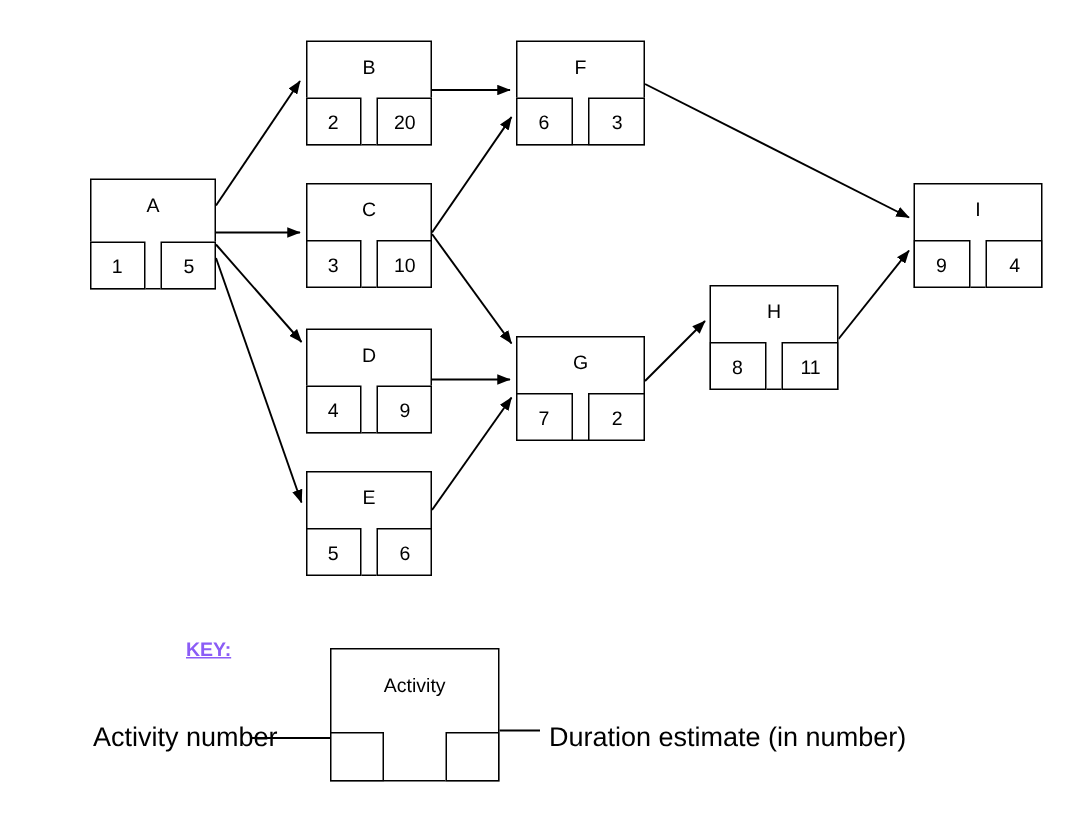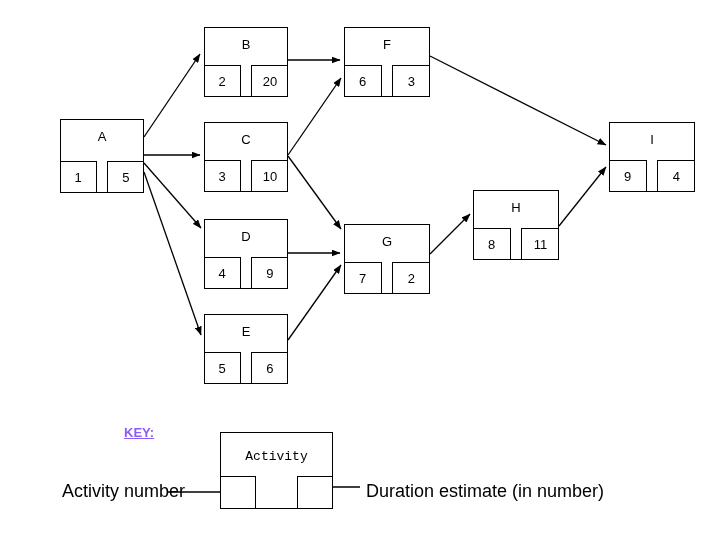--- a/index.html
+++ b/index.html
@@ -159,20 +159,20 @@
       </div>
     </div>
 
   <div class="key-title" style="left:124px; top:425px;">KEY:</div>
 
   <div class="key-text" style="left:62px; top:481px;">Activity number</div>
 
   <div class="key-text" style="left:366px; top:481px;">Duration estimate (in number)</div>
 
   <div id="legend-layer">
-      <div class="legend-node" style="left: 220px; top: 432px; width: 113px; height: 77px; font-family: Liberation Mono, monospace;">
+      <div class="legend-node" style="left: 220px; top: 432px; width: 113px; height: 89px;">
         <div class="legend-title">Activity</div>
         <div class="sub-box sub-left" style="width: 36px; height: 33px;"></div>
         <div class="sub-box sub-right" style="width: 36px; height: 33px;"></div>
       </div>
     </div>
 
 </div>
 
 </body></html>

